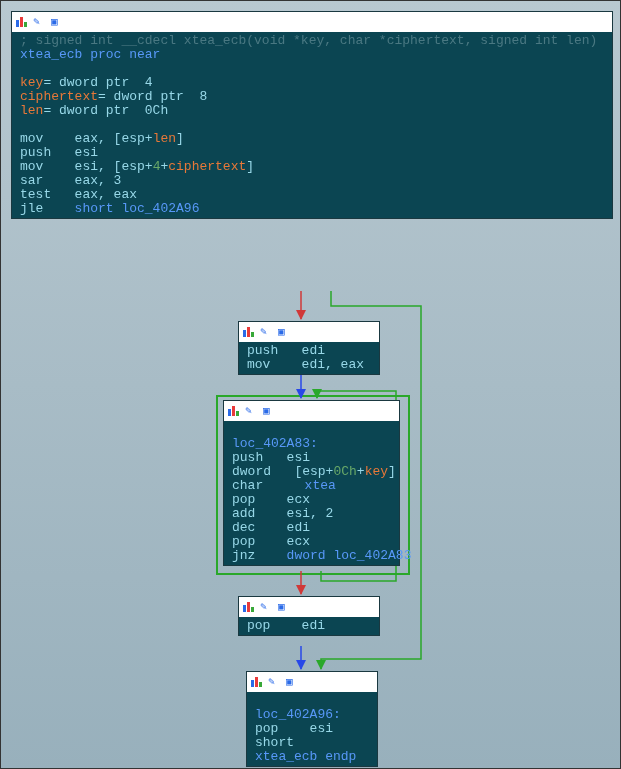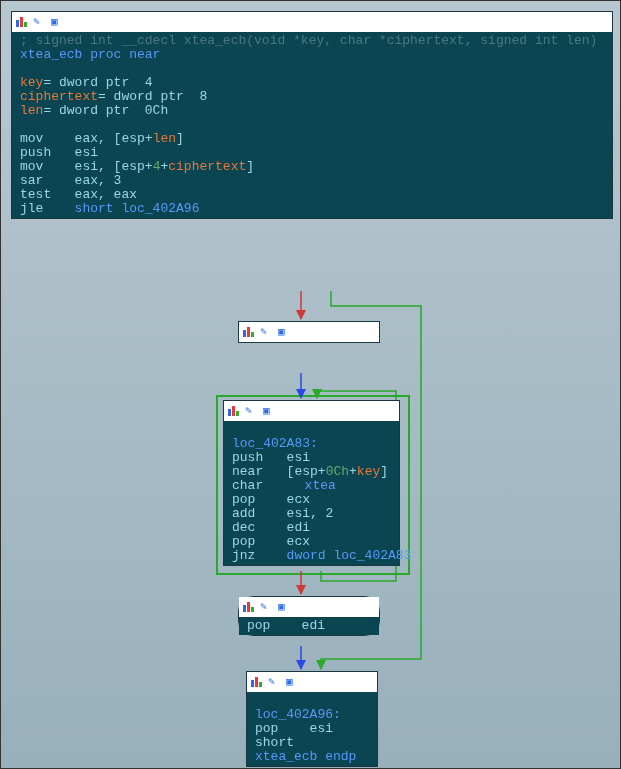--- a/index.html
+++ b/index.html
@@ -83,43 +83,45 @@
 </div>
 
 <div class="node" style="left:237px;top:320px;width:140px;">
   <div class="titlebar">
     <span class="ic ic-bar">
           <i></i>
         </span>
     <span class="ic ic-axe"></span>
     <span class="ic ic-eye"></span>
   </div>
+  <div class="body"><span>push   edi</span>
+<span>mov    edi, eax</span></div>
 </div>
 
 <div class="node" style="left:222px;top:399px;width:175px;">
   <div class="titlebar">
     <span class="ic ic-bar">
           <i></i>
         </span>
     <span class="ic ic-axe"></span>
     <span class="ic ic-eye"></span>
   </div>
   <div class="body">
 <span class="k-loc">loc_402A83:</span>
 <span>push   esi</span>
-<span>near   [esp+</span><span class="k-num">0Ch</span><span>+</span><span class="k-key">key</span><span>]</span>
+<span>dword   [esp+</span><span class="k-num">0Ch</span><span>+</span><span class="k-key">key</span><span>]</span>
 <span>char   </span><span class="k-func">xtea</span>
 <span>pop    ecx</span>
 <span>add    esi, 2</span>
 <span>dec    edi</span>
 <span>pop    ecx</span>
 <span>jnz    </span><span class="k-loc">dword loc_402A83</span></div>
 </div>
 
-<div class="node" style="left:237px;top:595px;width:140px;border-radius:15px;">
+<div class="node" style="left:237px;top:595px;width:140px;">
   <div class="titlebar">
     <span class="ic ic-bar">
           <i></i>
         </span>
     <span class="ic ic-axe"></span>
     <span class="ic ic-eye"></span>
   </div>
   <div class="body"><span>pop    edi</span></div>
 </div>
 

